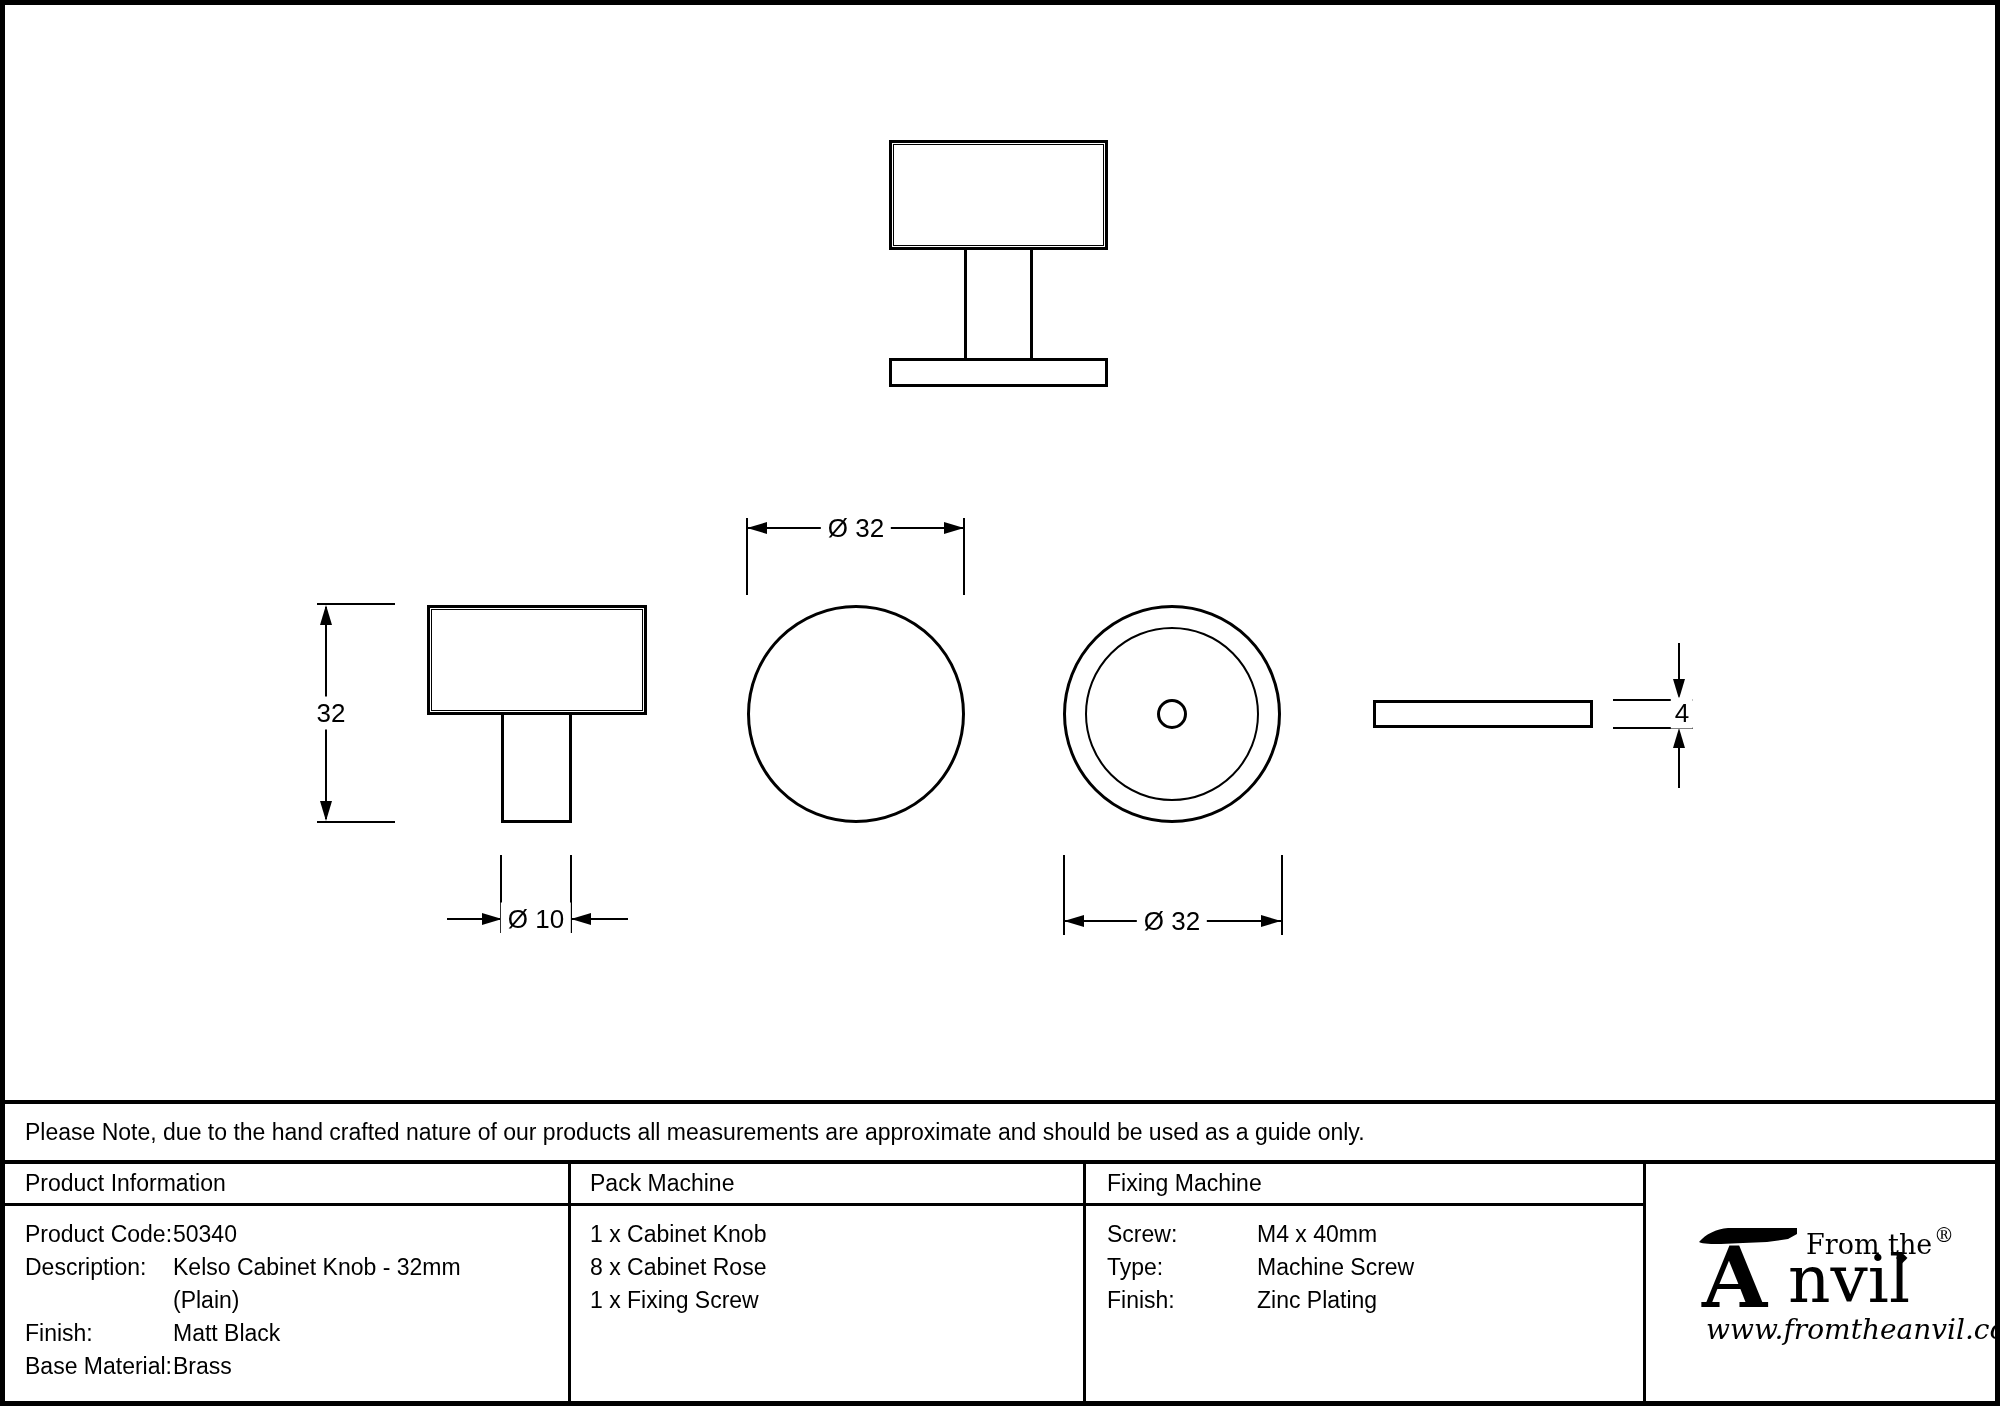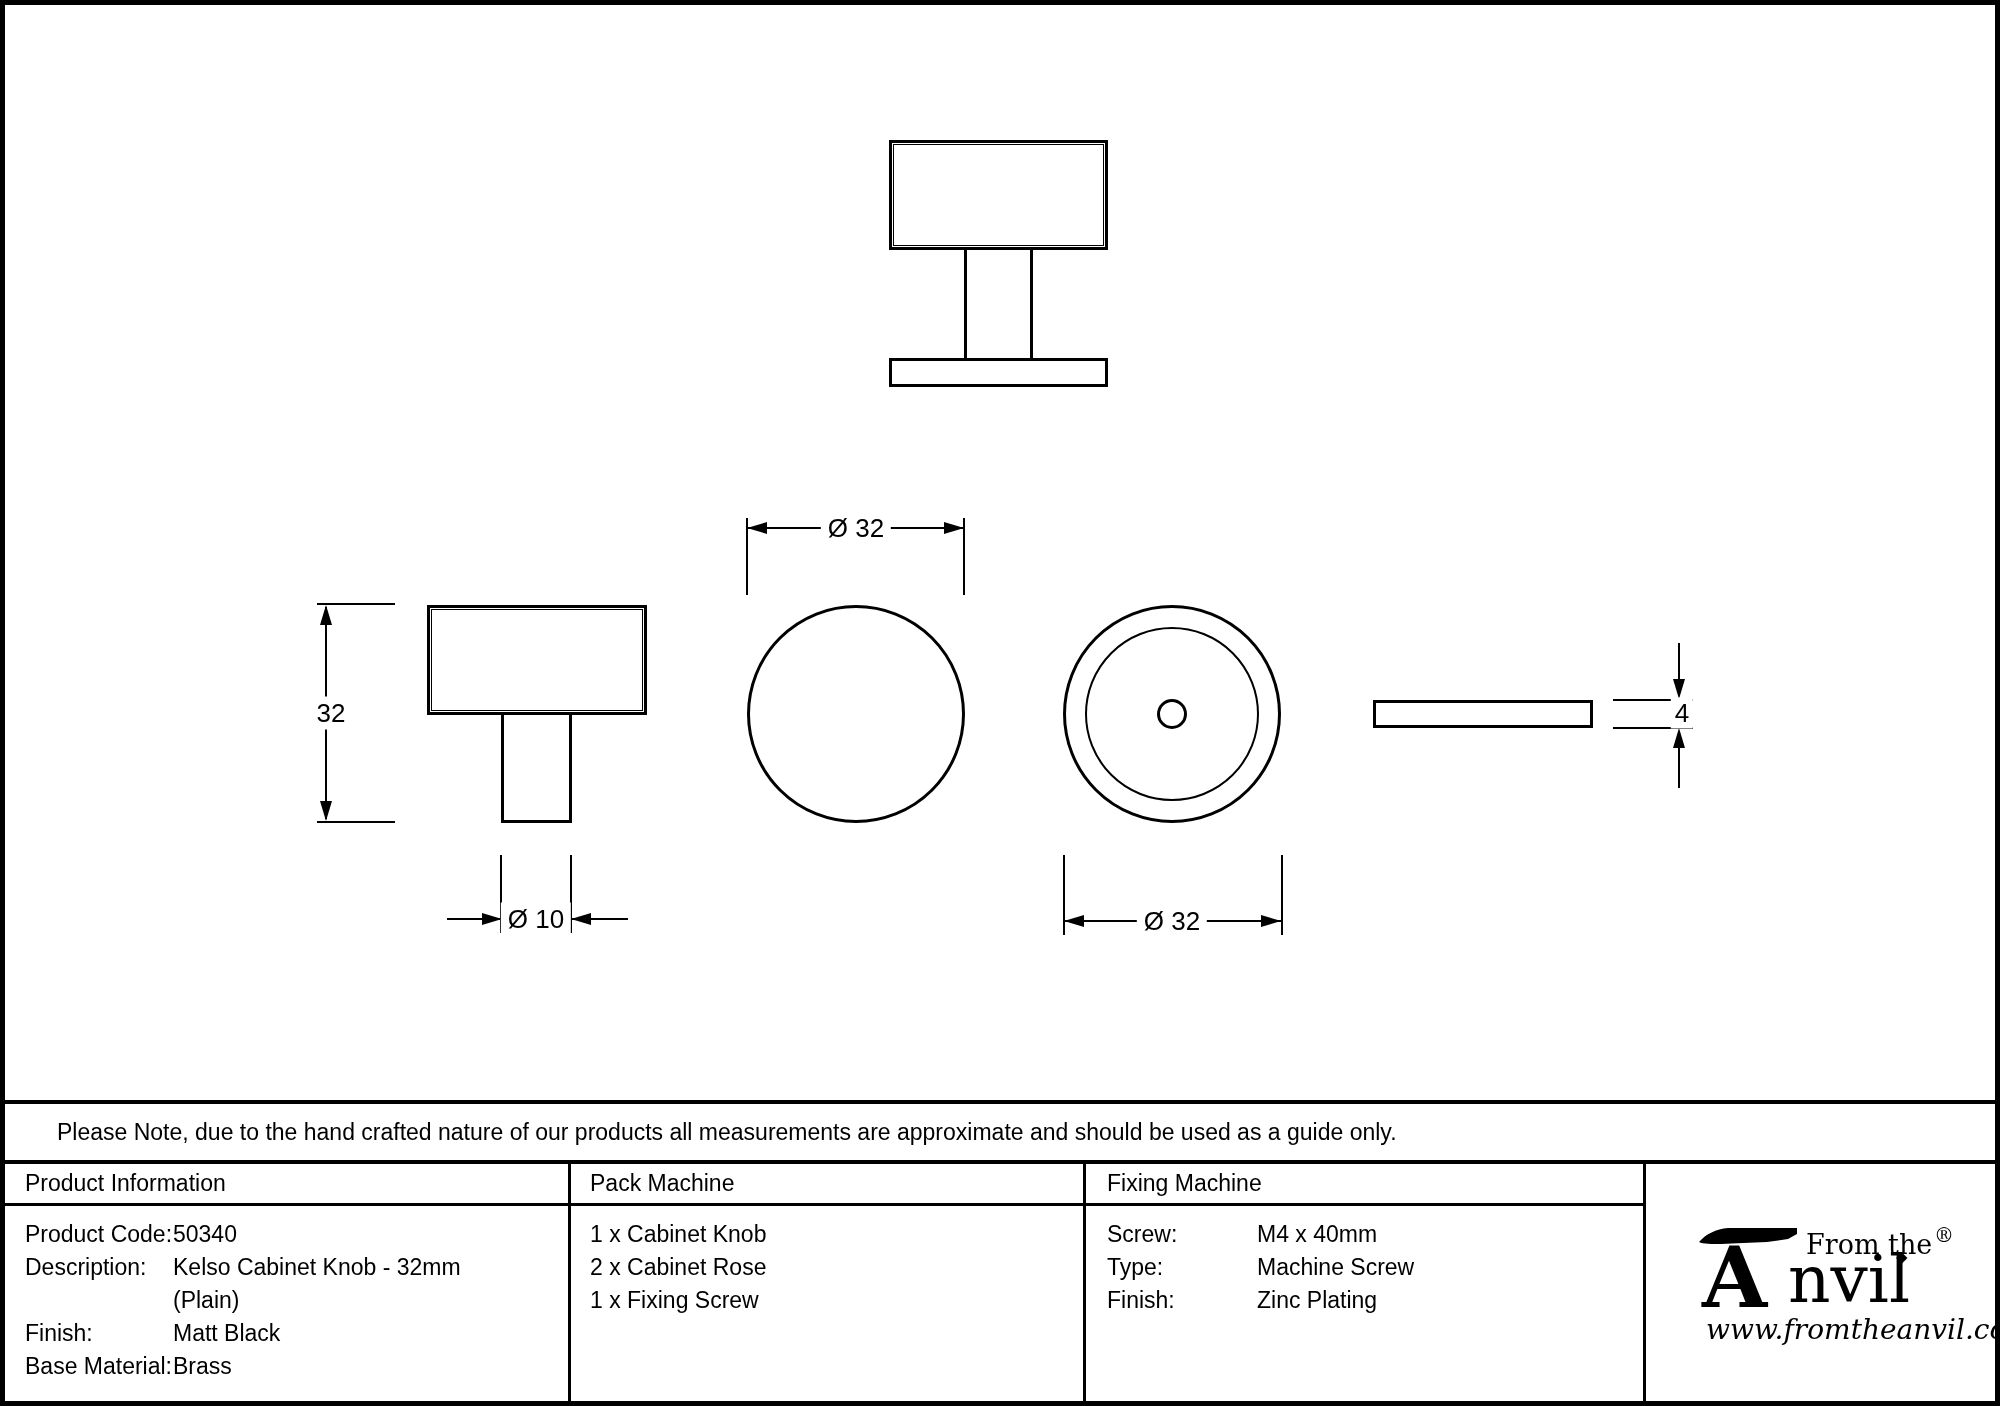--- a/index.html
+++ b/index.html
@@ -12,21 +12,21 @@
   .box-thin{position:absolute;border:2px solid #000;box-sizing:border-box;background:transparent;}
   .circle{border-radius:50%;}
   .ah{position:absolute;width:0;height:0;}
   .ah-up{border-left:6px solid transparent;border-right:6px solid transparent;border-bottom:20px solid #000;}
   .ah-down{border-left:6px solid transparent;border-right:6px solid transparent;border-top:20px solid #000;}
   .ah-left{border-top:6px solid transparent;border-bottom:6px solid transparent;border-right:20px solid #000;}
   .ah-right{border-top:6px solid transparent;border-bottom:6px solid transparent;border-left:20px solid #000;}
   .dlab{position:absolute;transform:translate(-50%,-50%);background:#fff;font-size:26px;
         padding:1px 7px;white-space:nowrap;z-index:5;}
   
-  .note-text{position:absolute;left:25px;top:1104px;height:56px;line-height:56px;font-size:23px;margin-left:32px;}
+  .note-text{position:absolute;left:25px;top:1104px;height:56px;line-height:56px;font-size:23px;}
   .th{position:absolute;top:1164px;height:39px;line-height:39px;font-size:23px;font-weight:400;}
   .cell{position:absolute;height:33px;line-height:33px;font-size:23px;white-space:nowrap;}
   
   .logo-tagline{position:absolute;left:1806px;top:1229px;font-family:"DejaVu Serif",serif;font-size:27px;}
   .logo-A{position:absolute;left:1702px;top:1236px;font-family:"DejaVu Serif",serif;font-size:84px;
           font-weight:700;line-height:1;}
   .logo-rest{position:absolute;left:1788px;top:1247px;font-family:"DejaVu Serif",serif;font-size:66px;line-height:1;}
   .logo-reg{position:absolute;left:1934px;top:1223px;font-size:20px;font-family:"DejaVu Serif",serif;}
   .logo-diamond{position:absolute;left:1896px;top:1248px;font-size:15px;}
   .logo-url{position:absolute;left:1706px;top:1313px;font-family:"DejaVu Serif",serif;font-style:italic;
@@ -109,21 +109,21 @@
   <div class="cell" style="left:173px;top:1218px;">50340</div>
   <div class="cell" style="left:25px;top:1251px;">Description:</div>
   <div class="cell" style="left:173px;top:1251px;">Kelso Cabinet Knob - 32mm</div>
   <div class="cell" style="left:173px;top:1284px;">(Plain)</div>
   <div class="cell" style="left:25px;top:1317px;">Finish:</div>
   <div class="cell" style="left:173px;top:1317px;">Matt Black</div>
   <div class="cell" style="left:25px;top:1350px;">Base Material:</div>
   <div class="cell" style="left:173px;top:1350px;">Brass</div>
 
   <div class="cell" style="left:590px;top:1218px;">1 x Cabinet Knob</div>
-  <div class="cell" style="left:590px;top:1251px;">2 x Cabinet Rose</div>
+  <div class="cell" style="left:590px;top:1251px;">8 x Cabinet Rose</div>
   <div class="cell" style="left:590px;top:1284px;">1 x Fixing Screw</div>
 
   <div class="cell" style="left:1107px;top:1218px;">Screw:</div>
   <div class="cell" style="left:1257px;top:1218px;">M4 x 40mm</div>
   <div class="cell" style="left:1107px;top:1251px;">Type:</div>
   <div class="cell" style="left:1257px;top:1251px;">Machine Screw</div>
   <div class="cell" style="left:1107px;top:1284px;">Finish:</div>
   <div class="cell" style="left:1257px;top:1284px;">Zinc Plating</div>
 
   <svg style="position:absolute;left:1699px;top:1225px;" width="100" height="30" viewBox="0 0 100 30">

